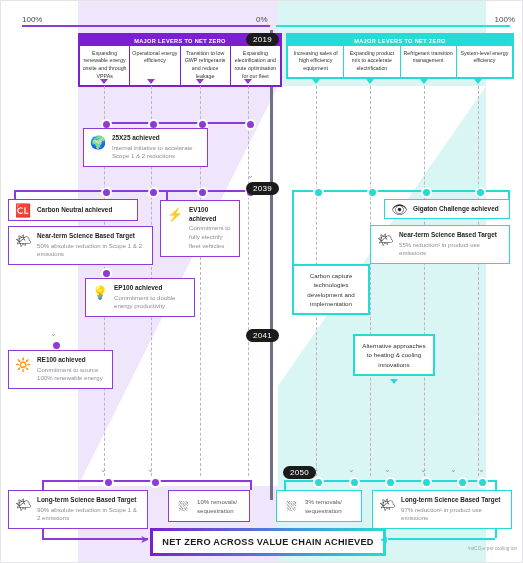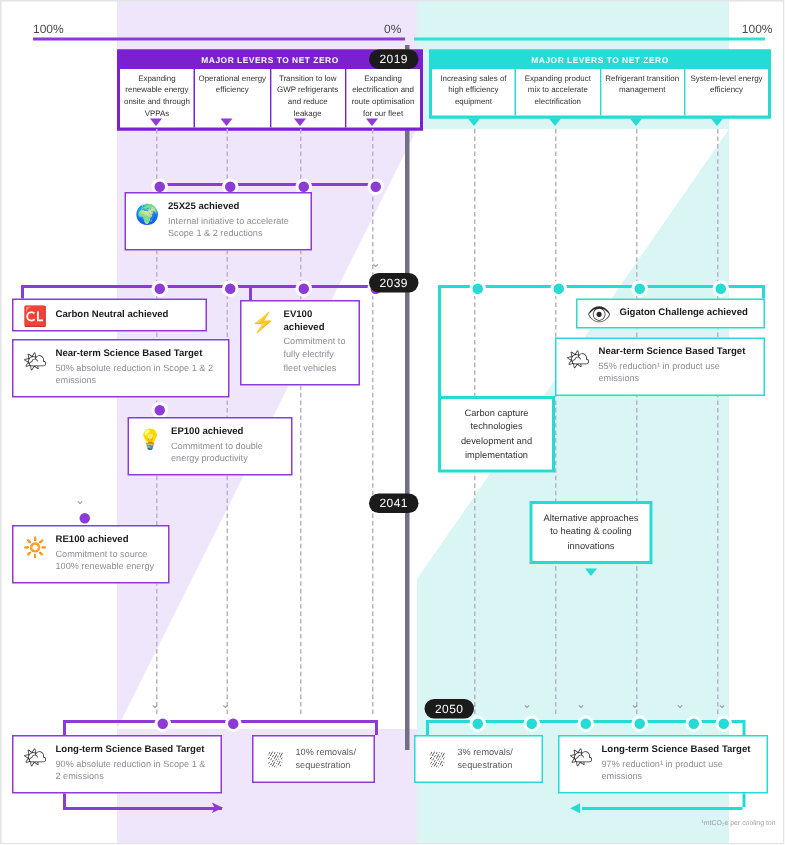--- a/index.html
+++ b/index.html
@@ -322,16 +322,17 @@
   </div>
 
   <div class="card t" style="left:372px;top:490px;width:140px;">
     <div class="ic">🌤</div>
     <div class="tx">
       <div class="tt">Long-term Science Based Target</div>
       <div class="ds">97% reduction¹ in product use emissions</div>
     </div>
   </div>
 
+  <div id="netzero">NET ZERO ACROSS VALUE CHAIN ACHIEVED</div>
   <div class="footnote">¹mtCO₂e per cooling ton</div>
 
   <div class="frame"></div>
 </div>
 
 </body></html>

